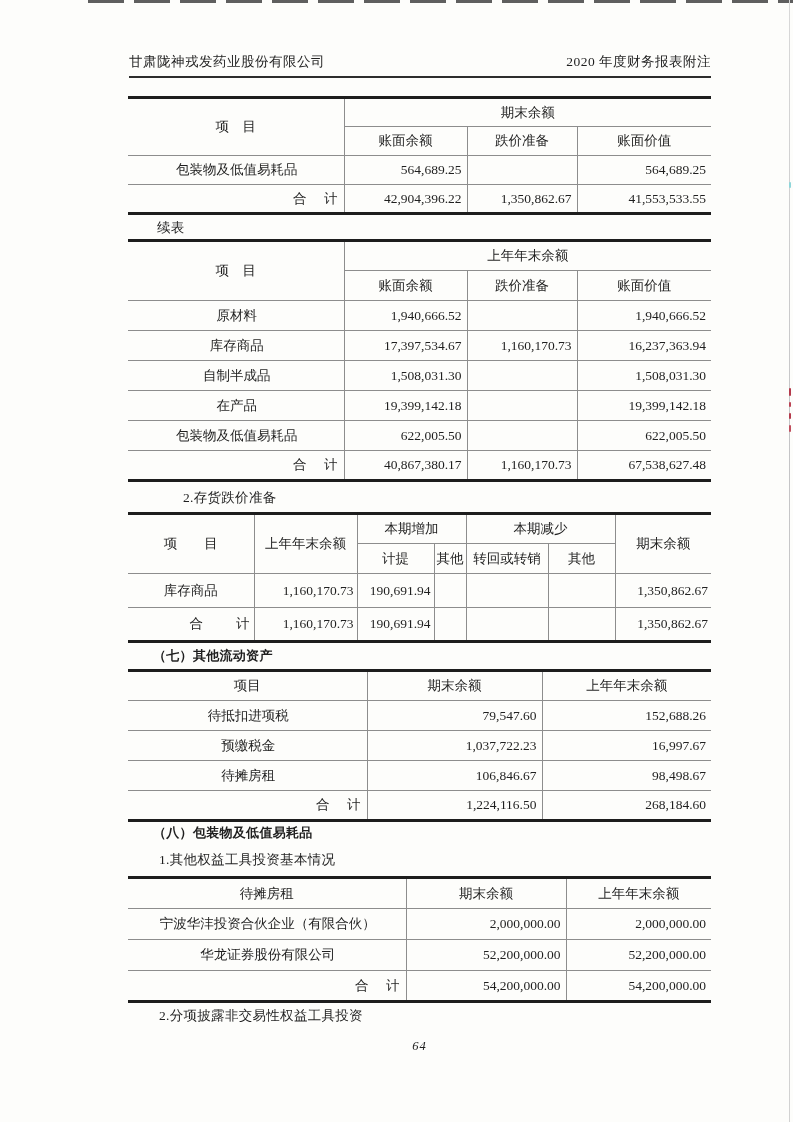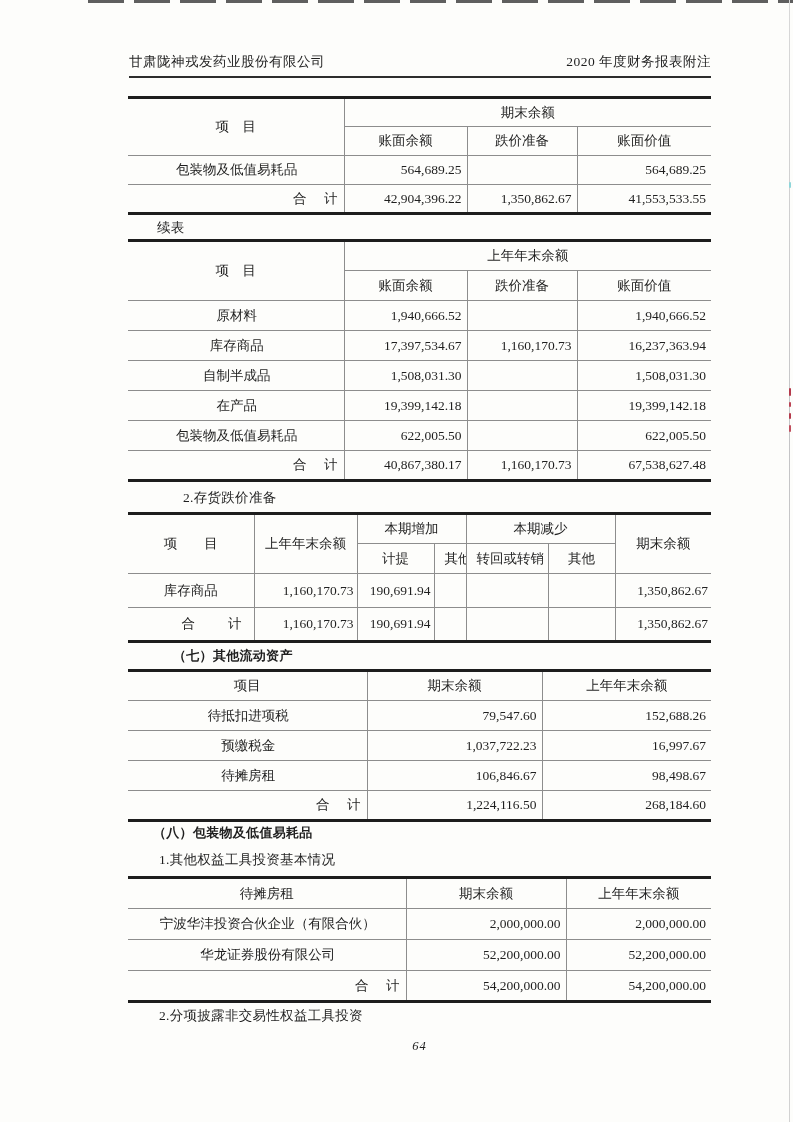--- a/index.html
+++ b/index.html
@@ -56,21 +56,21 @@
   th:last-child, td:last-child { border-right:none; }
   .item  { text-align:center; padding-left:6px; }
   .num   { text-align:right; padding-right:5px; }
   .total { text-align:right; letter-spacing:2px; }
   .t-std tr { height:29px; }
   .t-prev tr { height:30px; }
   .t-prov tr.hrow { height:30px; }
   .t-prov tr.drow { height:34px; }
   .t-oca tr { height:30px; }
   .t-eq  tr { height:31px; }
-  .t-prov th, .t-prov td { padding:0 10px; }
+  .t-prov th, .t-prov td { padding:0 2px; }
   .t-prov .num { padding-right:3px; }
 
   
   .label { position:absolute; font-size:13.5px; letter-spacing:.3px; }
   .bold  { font-weight:bold; font-family:"Liberation Sans","DejaVu Sans",sans-serif; font-size:13px; }
   .page-num {
     position:absolute; left:128px; width:583px; top:1039px;
     text-align:center; font-size:12.5px; letter-spacing:1px;font-style:italic;
   }
 </style>
@@ -222,21 +222,21 @@
       <td class="num">1,160,170.73</td>
       <td class="num">190,691.94</td>
       <td class="num"></td>
       <td class="num"></td>
       <td class="num"></td>
       <td class="num">1,350,862.67</td>
     </tr>
   </tbody>
     </table>
 
-  <div class="label bold" style="left:153px; top:647px;margin-left:20px;">（七）其他流动资产</div>
+  <div class="label bold" style="left:153px; top:647px;">（七）其他流动资产</div>
 
   <table class="t-oca" style="top:669px;">
     <colgroup>
         <col style="width:239px">
         <col style="width:175px">
         <col style="width:169px">
       </colgroup>
     <tbody>
         <tr>
       <th>项目</th>

